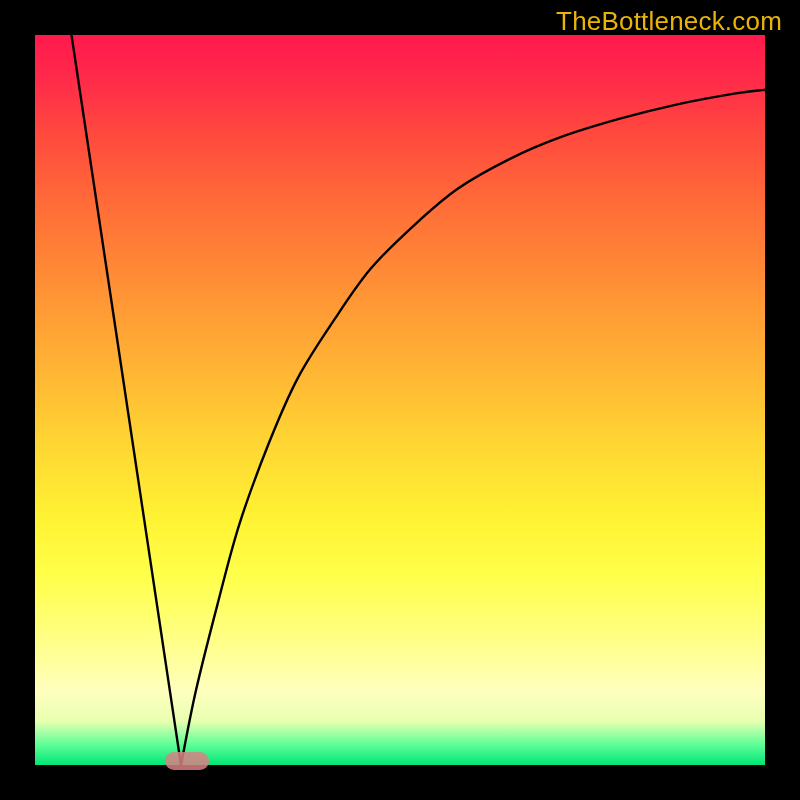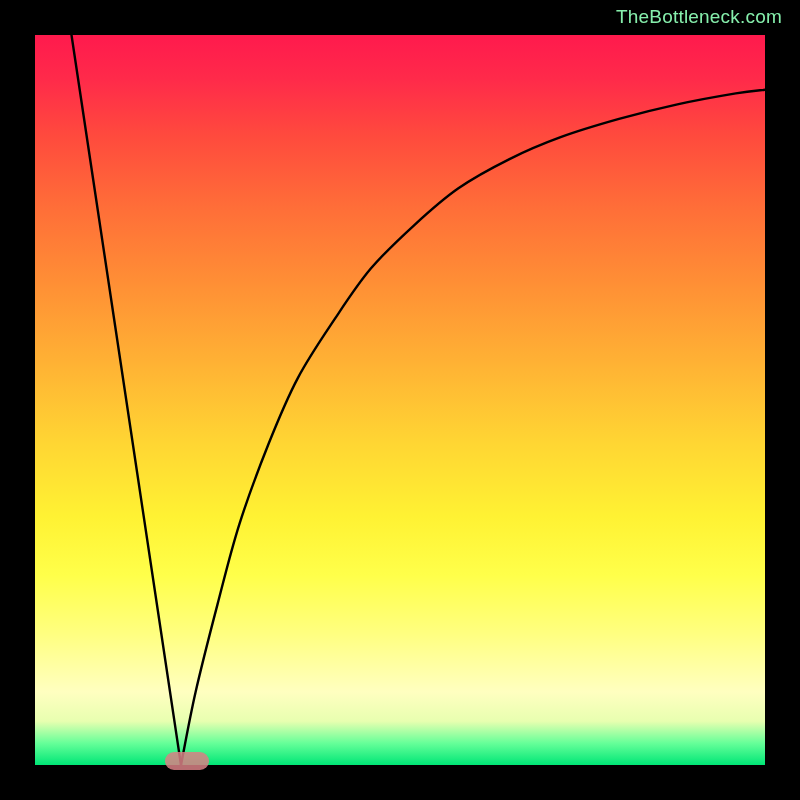--- a/index.html
+++ b/index.html
@@ -39,22 +39,22 @@
       #ffffc0 90%,
       #e8ffb0 94%,
       #66ff99 97%,
       #00e676 100%
     );
   }
   .watermark {
     position: absolute;
     top: 6px;
     right: 18px;
-    color: #86efac;
-    font-size: 19px;
+    color: #eab308;
+    font-size: 26px;
     font-weight: 400;
     letter-spacing: 0.2px;
     margin-left: 12px;
   }
   svg.curve {
     position: absolute;
     left: 0;
     top: 0;
     width: 730px;
     height: 730px;

